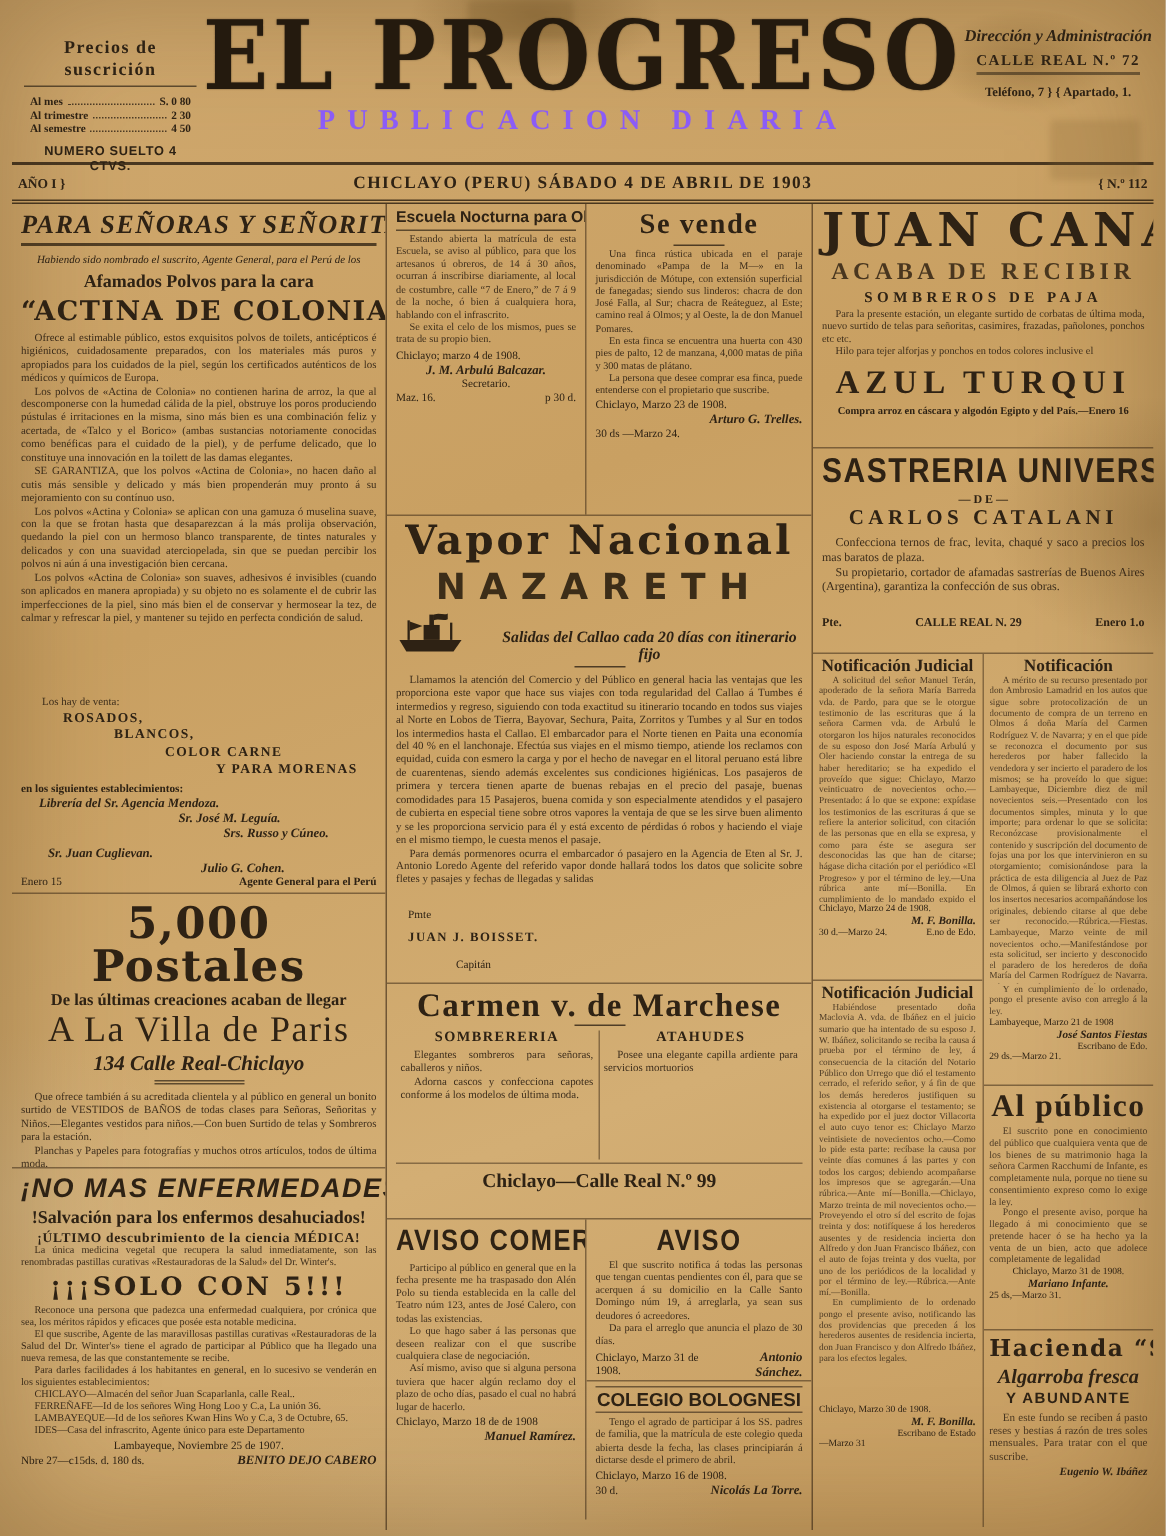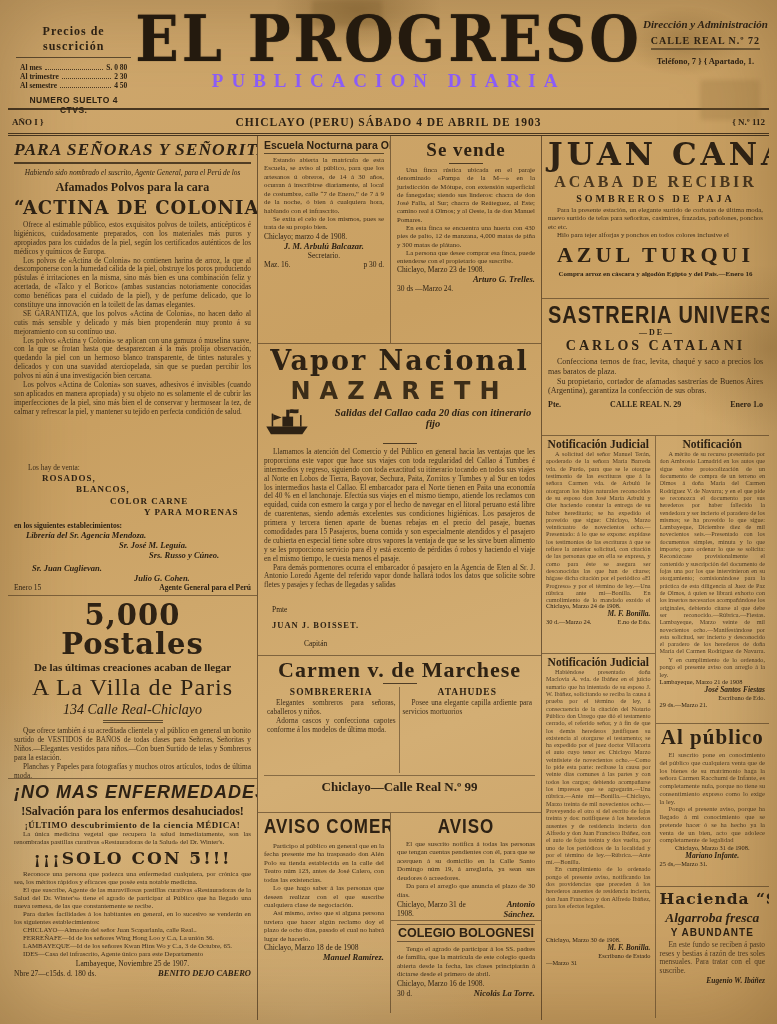--- a/index.html
+++ b/index.html
@@ -67,21 +67,21 @@
   .actina-paras{ height:262px; overflow:hidden; }
   .shade-colors div{ font-size:9px; font-weight:bold; letter-spacing:1px; line-height:1.25; }
   .sc0{ padding-left:28px;} .sc1{ padding-left:62px;} .sc2{ padding-left:96px;} .sc3{ padding-left:130px;}
   .sellers-intro{ font-weight:bold; font-size:7.5px; margin-top:3px;}
   .seller{ font-style:italic; font-weight:bold; font-size:8.5px; }
   .sell0{ padding-left:12px;} .sell1{ padding-left:105px;} .sell2{ padding-left:135px;} .sell3{ padding-left:18px; margin-top:3px;} .sell4{ padding-left:120px;}
   .postales{ height:183px; text-align:center;}
   .postales-title{ font-family:"DejaVu Serif",serif; font-size:29px; font-weight:bold; letter-spacing:1px; line-height:1; margin-top:2px;}
   .postales-sub{ font-size:11px; font-weight:bold; margin-top:2px;}
   .postales-store{ font-size:24px; letter-spacing:1px; line-height:1.05; margin-top:2px;}
-  .postales-addr{ font-size:14px; font-weight:normal; font-style:italic; margin-top:2px;}
+  .postales-addr{ font-size:14px; font-weight:bold; font-style:italic; margin-top:2px;}
   .postales .bd{ text-align:justify; margin-top:4px;}
   .enfermedades{ height:241px; border-bottom:none;}
   .enf-title{ font-family:"Liberation Sans",sans-serif; font-size:18px; font-weight:bold; font-style:italic; text-align:center; letter-spacing:1px; white-space:nowrap;}
   .enf-sub1{ font-size:12px; font-weight:bold; text-align:center; margin-top:1px;}
   .enf-sub2{ font-size:9px; font-weight:bold; text-align:center; margin-top:1px; letter-spacing:.5px;}
   .enf-big{ font-family:"DejaVu Serif",serif; font-size:17px; font-weight:bold; text-align:center; letter-spacing:2px; margin:2px 0;}
   .enf .bd, .enfermedades .bd{ font-size:6.8px; line-height:1.18;}
   .outlet{ text-indent:9px; }
 
   
@@ -89,21 +89,21 @@
   .row2 > *{ overflow:hidden; }
   .mid-top{ height:208px; }
   .escuela{ width:47%; border-right:1px solid rgba(60,42,22,.55); border-bottom:none;}
   .escuela-title{ font-family:"Liberation Sans",sans-serif; font-size:10.5px; font-weight:bold; text-align:center; border-bottom:1px solid rgba(46,34,20,.7); padding-bottom:2px; margin-bottom:2px; white-space:nowrap;}
   .sevende{ width:53%; border-bottom:none;}
   .sevende-title{ font-size:19px; text-align:center; font-weight:bold; letter-spacing:1px;}
   .sevende .bd{ font-size:6.8px; }
   .vapor{ height:312px; display:flex; flex-direction:column;}
   .vapor-title{ font-family:"DejaVu Serif",serif; font-size:27px; font-weight:bold; text-align:center; letter-spacing:2px; line-height:1;}
   .vapor-name{ font-family:"DejaVu Sans",sans-serif; font-size:24px; font-weight:bold; text-align:center; letter-spacing:9px; margin-top:3px; color:rgba(40,28,14,.88); white-space:nowrap;}
-  .vapor-head{ display:flex; align-items:flex-start; gap:21px; margin-top:2px;}
+  .vapor-head{ display:flex; align-items:flex-end; gap:21px; margin-top:2px;}
   .vapor-tag{ flex:1; font-size:10.5px; font-weight:bold; font-style:italic; text-align:center;}
   .vapor-paras{ flex:1; overflow:hidden; margin-top:2px;}
   .vapor-sig-row{ display:flex; justify-content:space-between; align-items:baseline; padding:2px 8px;flex-direction:column;}
   .marchese{ height:157px;}
   .marchese-title{ font-size:22px; font-weight:bold; text-align:center; letter-spacing:1px; line-height:1; white-space:nowrap;}
   .marchese-cols{ display:flex; margin-top:3px; height:86px;}
   .marchese-cols > div{ width:50%; overflow:hidden; padding:0 3px;}
   .marchese-cols > div:first-child{ border-right:1px solid rgba(60,42,22,.5);}
   .m-sub{ font-size:9.5px; font-weight:bold; text-align:center; letter-spacing:1px; margin-bottom:2px;}
   .marchese-addr{ font-size:13px; font-weight:bold; text-align:center; border-top:1px solid rgba(60,42,22,.5); padding-top:3px; margin-top:2px;}
@@ -122,21 +122,21 @@
   .jc-sub{ font-size:16px; font-weight:bold; letter-spacing:3px; margin-top:3px; color:rgba(40,28,14,.8);}
   .jc-sub2{ font-size:10px; font-weight:bold; letter-spacing:3px; margin-top:2px;}
   .juancanal .bd{ font-size:6.9px; margin-top:2px;}
   .jc-azul{ font-size:22px; font-weight:bold; letter-spacing:4px; margin-top:2px; white-space:nowrap;}
   .jc-ftr{ font-size:7px; font-weight:bold; margin-top:2px;}
   .sastreria{ height:137px; text-align:center;}
   .sas-title{ font-family:"Liberation Sans",sans-serif; font-size:20px; font-weight:bold; letter-spacing:1px; transform:scaleY(1.15); transform-origin:top center; white-space:nowrap;}
   .sas-de{ font-size:8px; font-weight:bold; margin-top:3px;}
   .sas-owner{ font-size:14px; font-weight:bold; letter-spacing:3px; margin-top:1px; white-space:nowrap;}
   .sastreria .bd{ text-align:justify; font-size:8px; margin-top:3px;}
-  .sas-ftr{ display:flex; justify-content:space-between; font-size:8px; font-weight:bold; margin-top:4px;}
+  .sas-ftr{ display:flex; justify-content:space-between; font-size:8px; font-weight:bold; margin-top:14px;}
   .legal-row{ display:flex; height:582px; border-bottom:none;}
   .legal-colA{ width:50%; border-right:1px solid rgba(60,42,22,.5); display:flex; flex-direction:column; overflow:hidden;}
   .legal-colB{ width:50%; display:flex; flex-direction:column; overflow:hidden;}
   .legal{ padding:2px 4px;}
   .legal-title{ font-size:11.5px; font-weight:bold; text-align:center; white-space:nowrap;}
   .legal .bd{ font-size:6.2px; line-height:1.18; color:rgba(44,31,18,.82);}
   .legal .dt{ font-size:6.4px;}
   .legal .sig{ font-size:7.5px;}
   .legal .split{ font-size:6.4px;}
   .role{ text-align:right; font-size:6.4px;}

